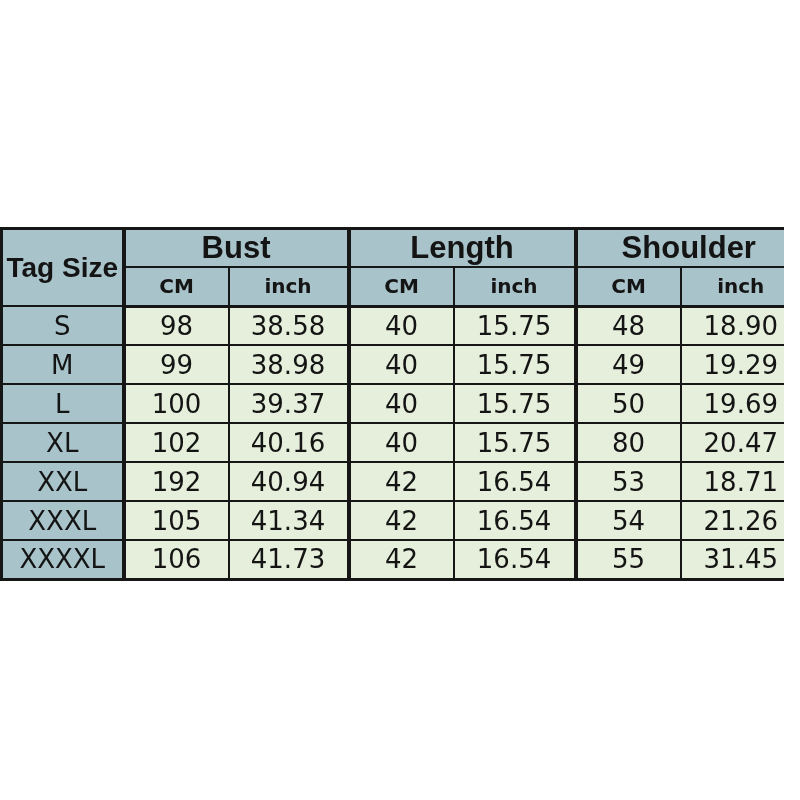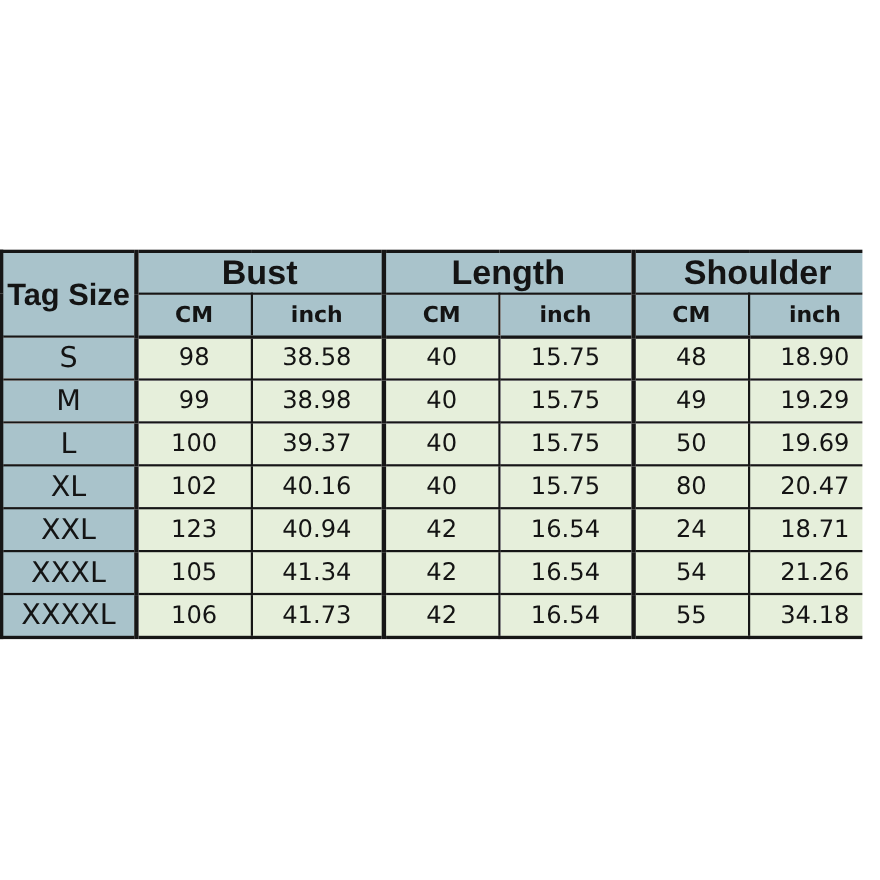--- a/index.html
+++ b/index.html
@@ -63,21 +63,21 @@
   th.tag-cell {
     background: var(--row-label-bg, #a9c3cb);
     font-family: "DejaVu Sans", sans-serif;
     font-weight: normal;
     font-size: 26px;
   }
   td.data-cell {
     background: var(--data-bg, #e6efdb);
     font-family: "DejaVu Sans", sans-serif;
     font-weight: normal;
-    font-size: 22px;
+    font-size: 26px;
   }
 </style>
 </head>
 <body>
 
 <div class="stage">
   <table class="size-chart">
     <colgroup>
       <col style="width:122px">
         <col style="width:105px">
@@ -134,40 +134,40 @@
         <th class="tag-cell">XL</th>
         <td class="data-cell grp-start">102</td>
         <td class="data-cell">40.16</td>
         <td class="data-cell grp-start">40</td>
         <td class="data-cell">15.75</td>
         <td class="data-cell grp-start">80</td>
         <td class="data-cell">20.47</td>
       </tr>
       <tr class="data-row">
         <th class="tag-cell">XXL</th>
-        <td class="data-cell grp-start">123</td>
+        <td class="data-cell grp-start">192</td>
         <td class="data-cell">40.94</td>
         <td class="data-cell grp-start">42</td>
         <td class="data-cell">16.54</td>
-        <td class="data-cell grp-start">24</td>
+        <td class="data-cell grp-start">53</td>
         <td class="data-cell">18.71</td>
       </tr>
       <tr class="data-row">
         <th class="tag-cell">XXXL</th>
         <td class="data-cell grp-start">105</td>
         <td class="data-cell">41.34</td>
         <td class="data-cell grp-start">42</td>
         <td class="data-cell">16.54</td>
         <td class="data-cell grp-start">54</td>
         <td class="data-cell">21.26</td>
       </tr>
       <tr class="data-row">
         <th class="tag-cell">XXXXL</th>
         <td class="data-cell grp-start">106</td>
         <td class="data-cell">41.73</td>
         <td class="data-cell grp-start">42</td>
         <td class="data-cell">16.54</td>
         <td class="data-cell grp-start">55</td>
-        <td class="data-cell">34.18</td>
+        <td class="data-cell">31.45</td>
       </tr>
     </tbody>
   </table>
 </div>
 
 </body></html>

